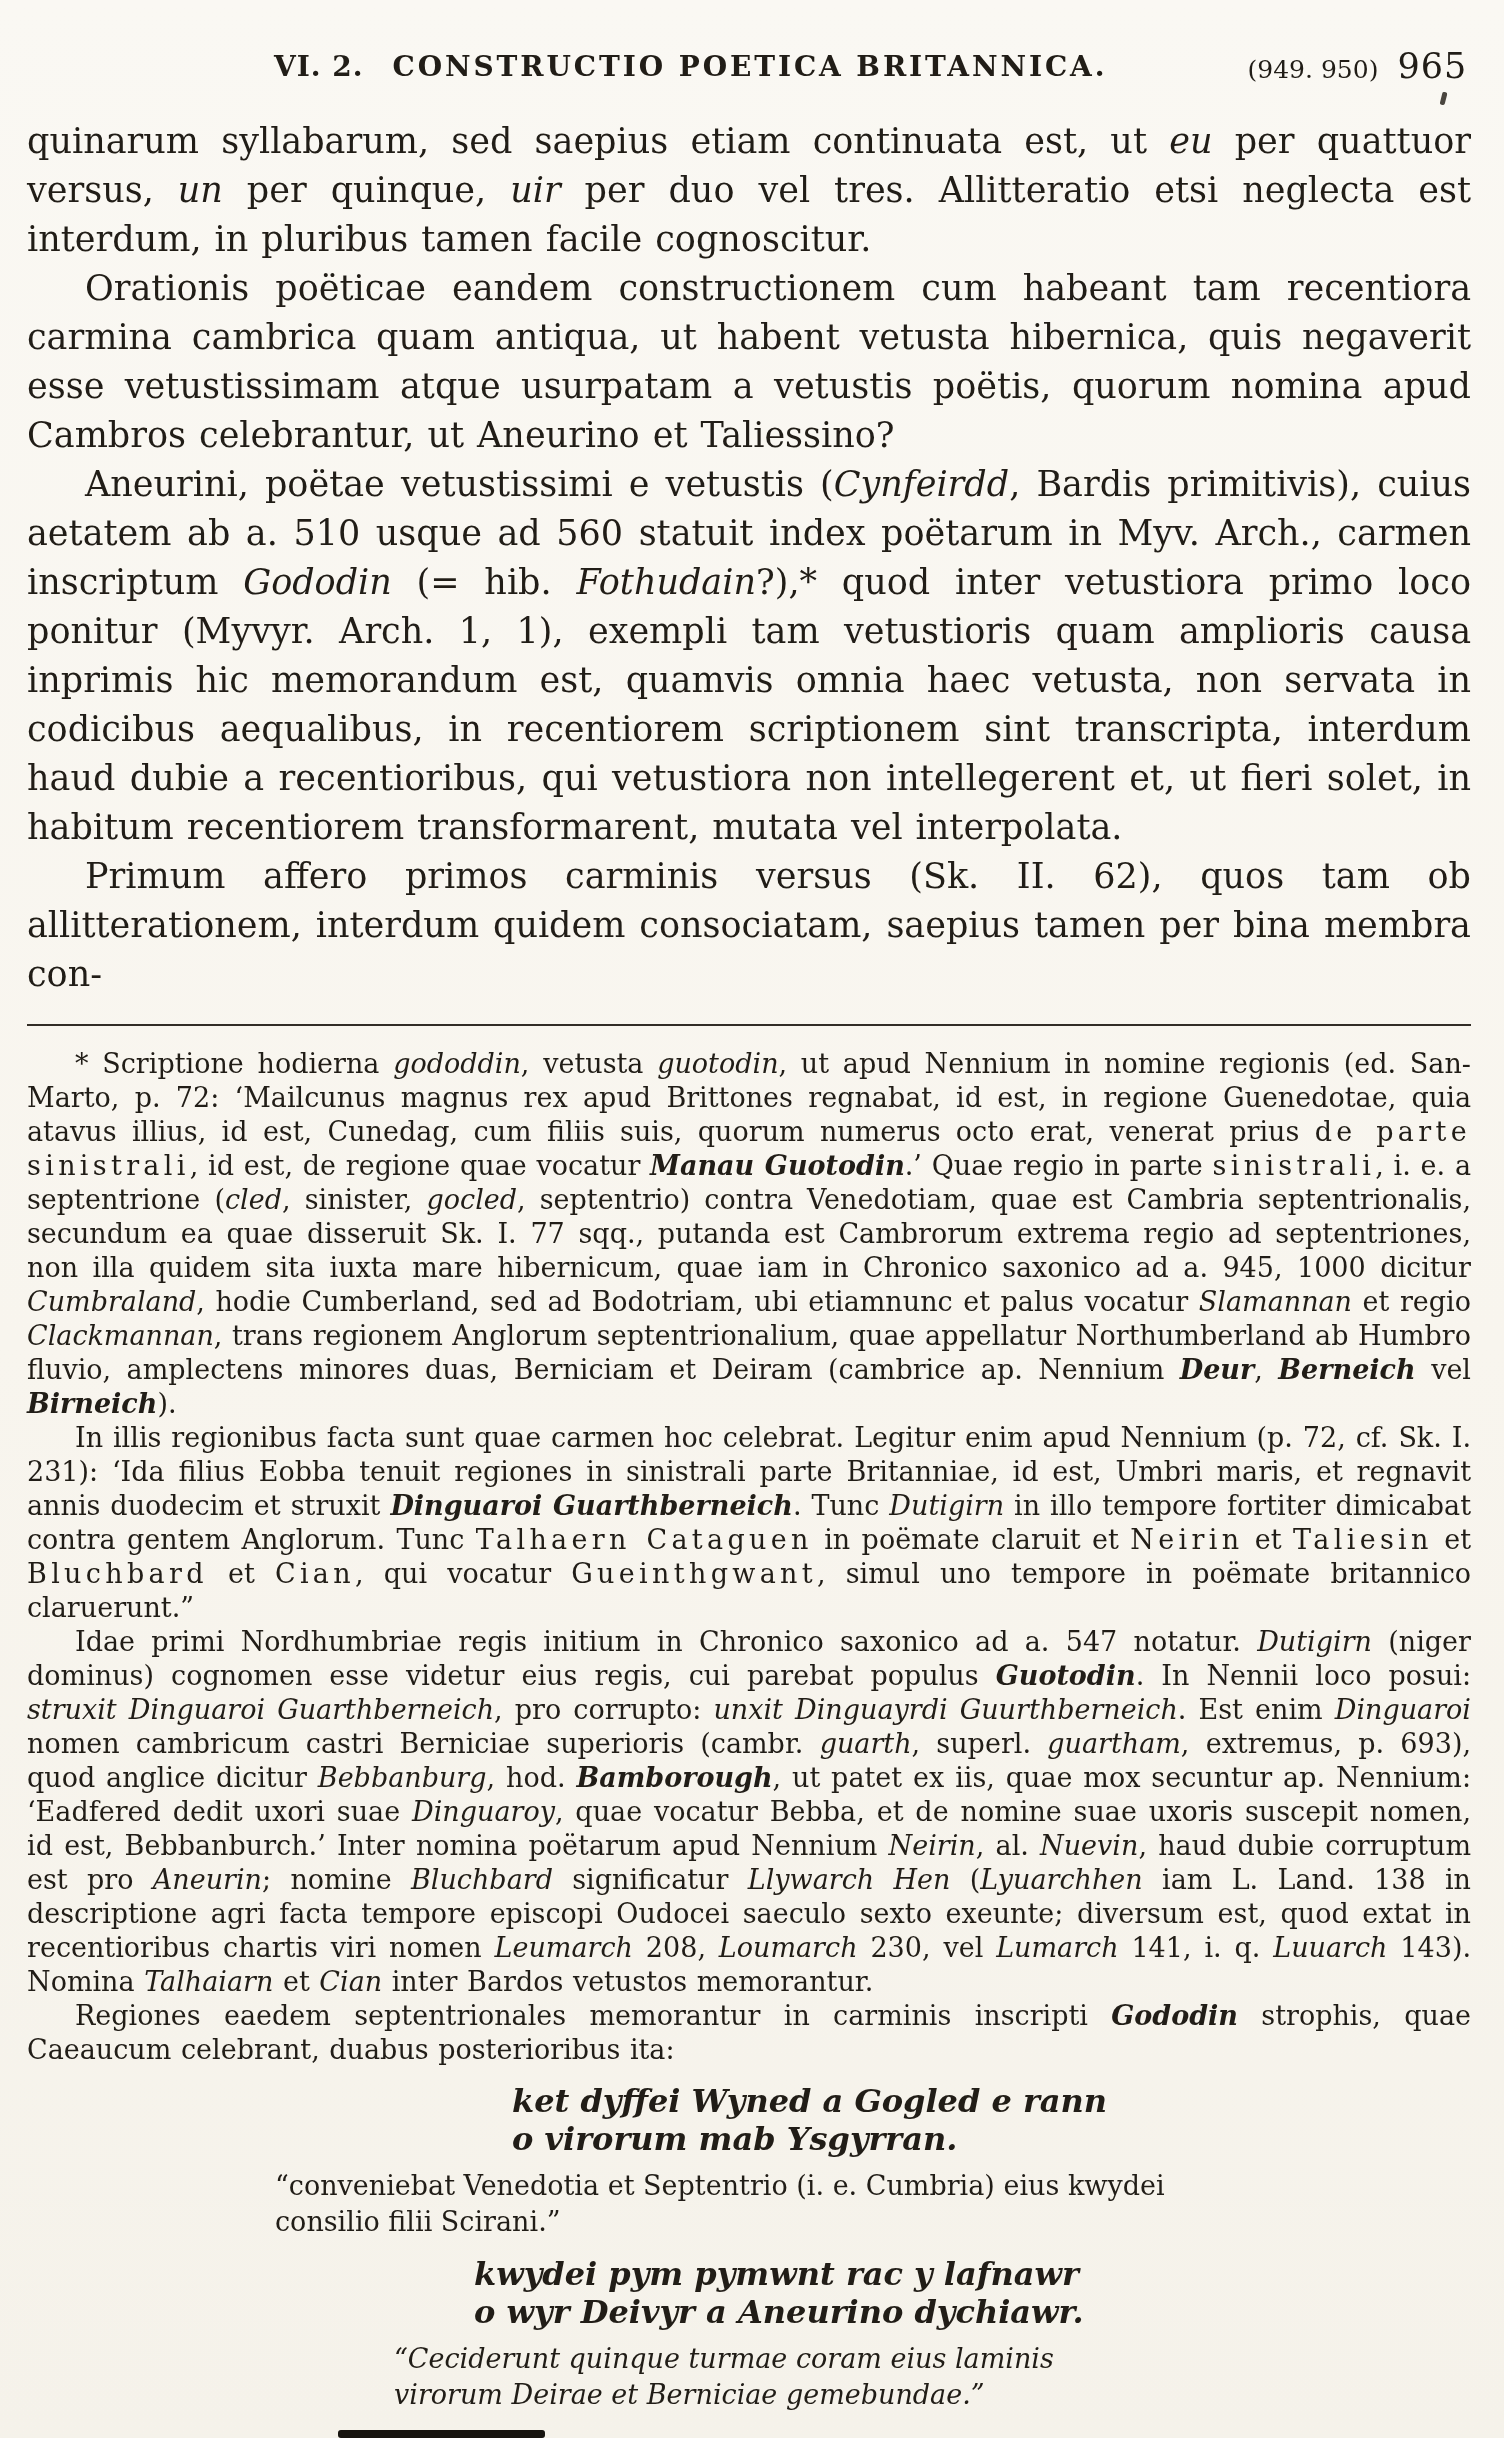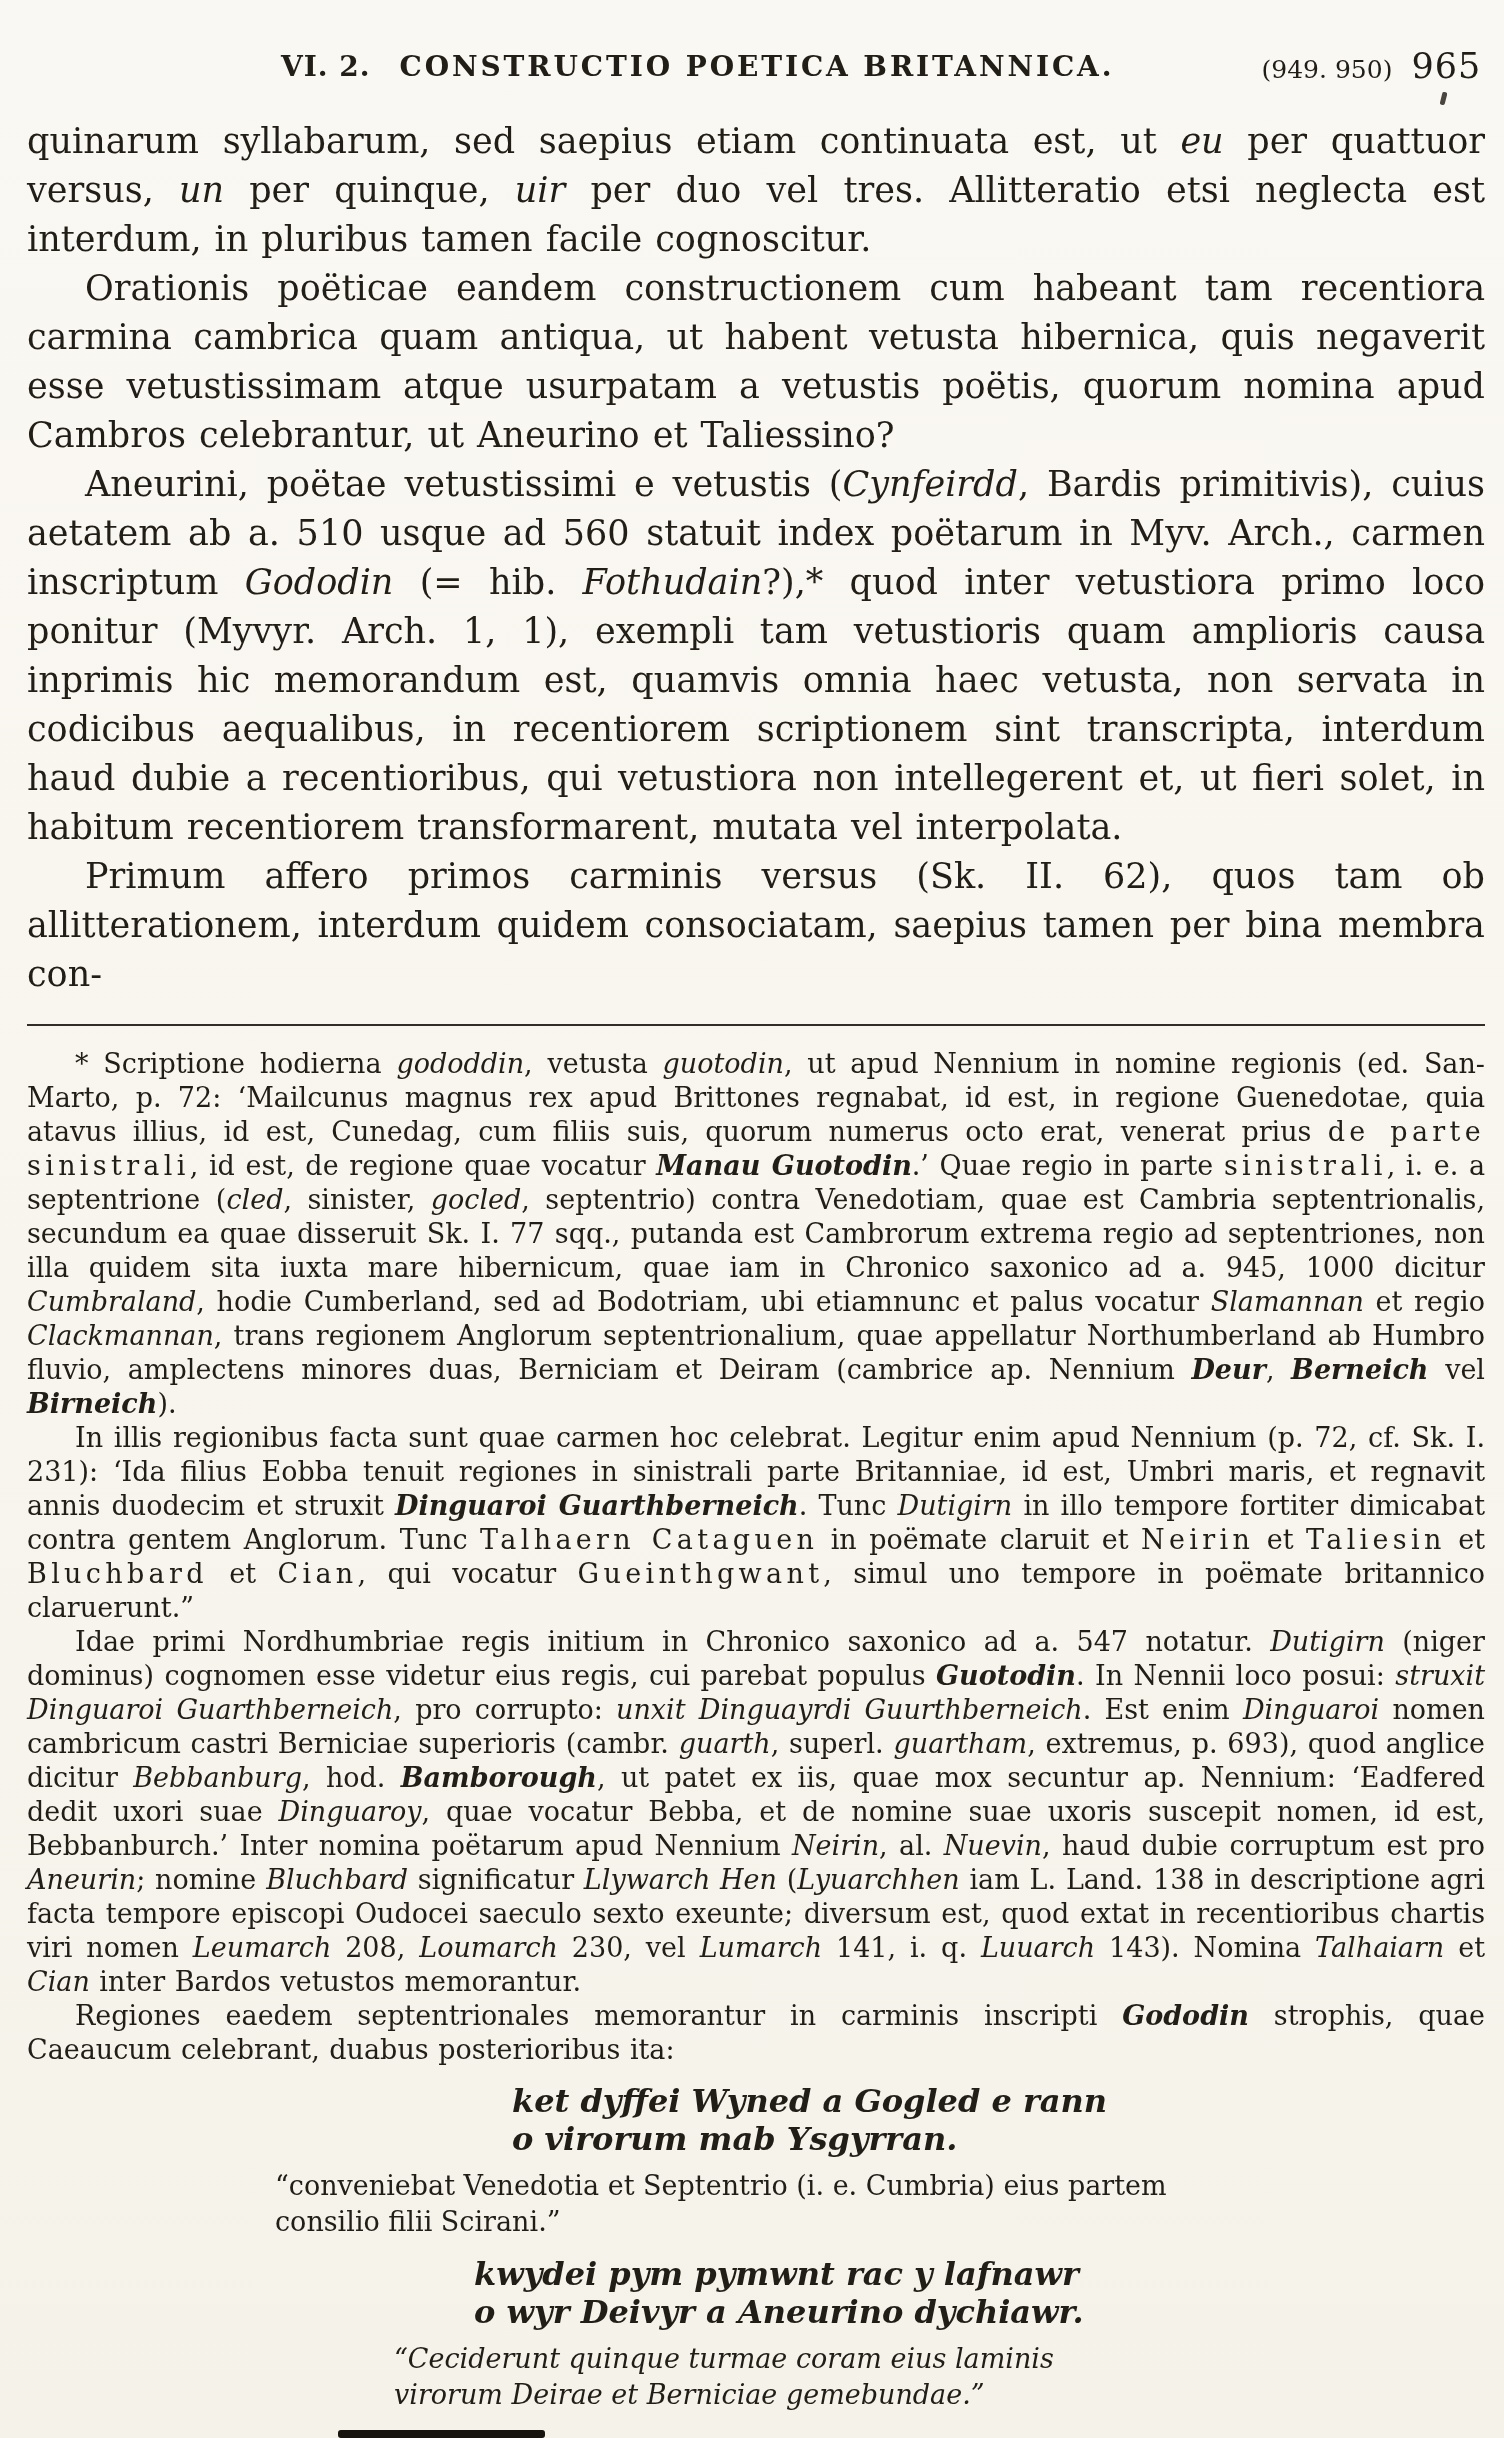--- a/index.html
+++ b/index.html
@@ -6,21 +6,21 @@
     margin: 0;
     padding: 0;
     background: #e9e7e1;
   }
   .page {
     position: relative;
     width: 1504px;
     height: 2438px;
     box-sizing: border-box;
     margin: 0 auto;
-    padding: 44px 19px 0 27px;
+    padding: 44px 33px 0 27px;
     background: linear-gradient(180deg, #faf8f3 0%, #f8f5ee 55%, #f5f2ea 100%);
     color: #211d17;
     font-family: "DejaVu Serif", "Liberation Serif", serif;
     overflow: hidden;
   }
   
   .header {
     position: relative;
     height: 46px;
     margin-bottom: 27px;
@@ -139,21 +139,21 @@
     <p class="fp indent">In illis regionibus facta sunt quae carmen hoc celebrat. Legitur enim apud Nennium (p. 72, cf. Sk. I. 231): ‘Ida filius Eobba tenuit regiones in sinistrali parte Britanniae, id est, Umbri maris, et regnavit annis duodecim et struxit <i><b>Dinguaroi Guarthberneich</b></i>. Tunc <i>Dutigirn</i> in illo tempore fortiter dimicabat contra gentem Anglorum. Tunc <span class="sp">Talhaern Cataguen</span> in poëmate claruit et <span class="sp">Neirin</span> et <span class="sp">Taliesin</span> et <span class="sp">Bluchbard</span> et <span class="sp">Cian</span>, qui vocatur <span class="sp">Gueinthgwant</span>, simul uno tempore in poëmate britannico claruerunt.”</p>
     <p class="fp indent">Idae primi Nordhumbriae regis initium in Chronico saxonico ad a. 547 notatur. <i>Dutigirn</i> (niger dominus) cognomen esse videtur eius regis, cui parebat populus <i><b>Guotodin</b></i>. In Nennii loco posui: <i>struxit Dinguaroi Guarthberneich</i>, pro corrupto: <i>unxit Dinguayrdi Guurthberneich</i>. Est enim <i>Dinguaroi</i> nomen cambricum castri Berniciae superioris (cambr. <i>guarth</i>, superl. <i>guartham</i>, extremus, p. 693), quod anglice dicitur <i>Bebbanburg</i>, hod. <i><b>Bamborough</b></i>, ut patet ex iis, quae mox secuntur ap. Nennium: ‘Eadfered dedit uxori suae <i>Dinguaroy</i>, quae vocatur Bebba, et de nomine suae uxoris suscepit nomen, id est, Bebbanburch.’ Inter nomina poëtarum apud Nennium <i>Neirin</i>, al. <i>Nuevin</i>, haud dubie corruptum est pro <i>Aneurin</i>; nomine <i>Bluchbard</i> significatur <i>Llywarch Hen</i> (<i>Lyuarchhen</i> iam L. Land. 138 in descriptione agri facta tempore episcopi Oudocei saeculo sexto exeunte; diversum est, quod extat in recentioribus chartis viri nomen <i>Leumarch</i> 208, <i>Loumarch</i> 230, vel <i>Lumarch</i> 141, i. q. <i>Luuarch</i> 143). Nomina <i>Talhaiarn</i> et <i>Cian</i> inter Bardos vetustos memorantur.</p>
     <p class="fp indent">Regiones eaedem septentrionales memorantur in carminis inscripti <i><b>Gododin</b></i> strophis, quae Caeaucum celebrant, duabus posterioribus ita:</p>
 
     <div class="verse v1">
       <div class="verse-line">ket dyffei Wyned a Gogled e rann</div>
       <div class="verse-line">o virorum mab Ysgyrran.</div>
     </div>
 
     <div class="trans t1">
-      <div class="trans-line">“conveniebat Venedotia et Septentrio (i. e. Cumbria) eius partem</div>
+      <div class="trans-line">“conveniebat Venedotia et Septentrio (i. e. Cumbria) eius kwydei</div>
       <div class="trans-line">consilio filii Scirani.”</div>
     </div>
 
     <div class="verse v2">
       <div class="verse-line">kwydei pym pymwnt rac y lafnawr</div>
       <div class="verse-line">o wyr Deivyr a Aneurino dychiawr.</div>
     </div>
 
     <div class="trans t2">
       <div class="trans-line">“Ceciderunt quinque turmae coram eius laminis</div>

